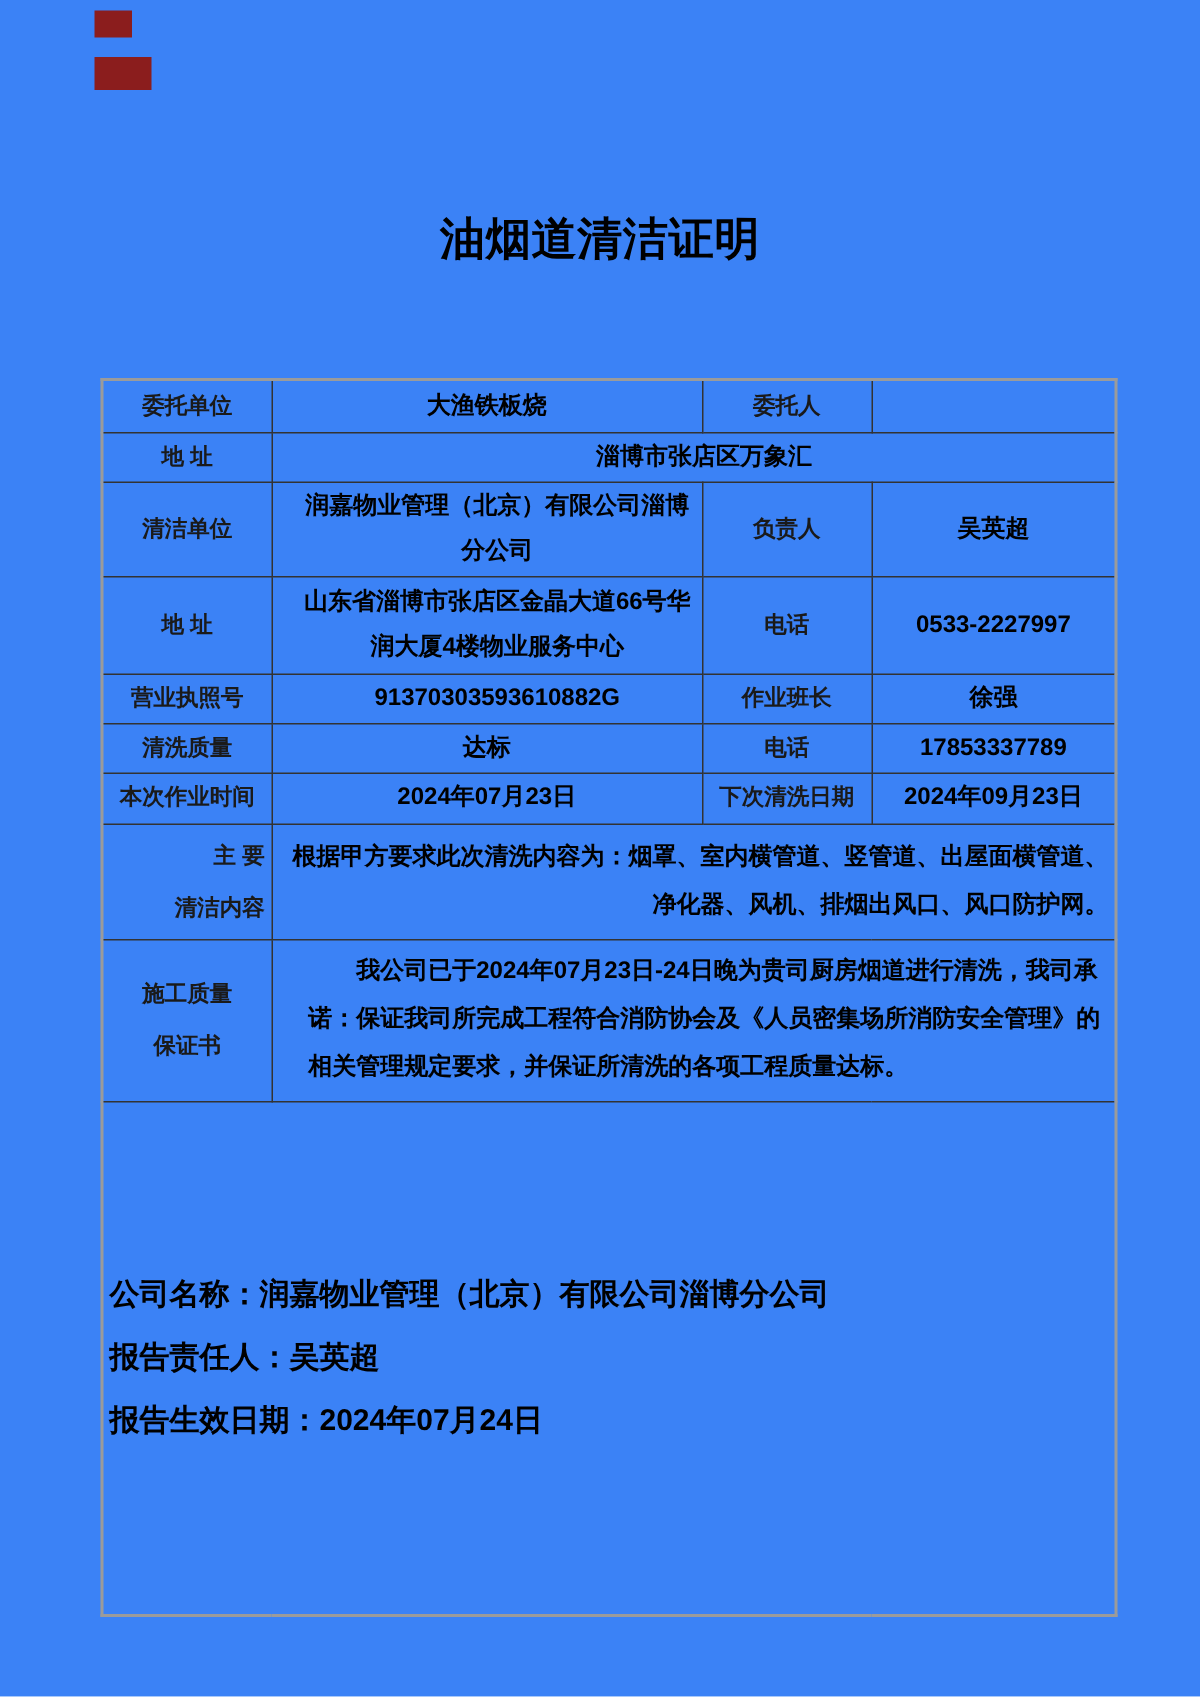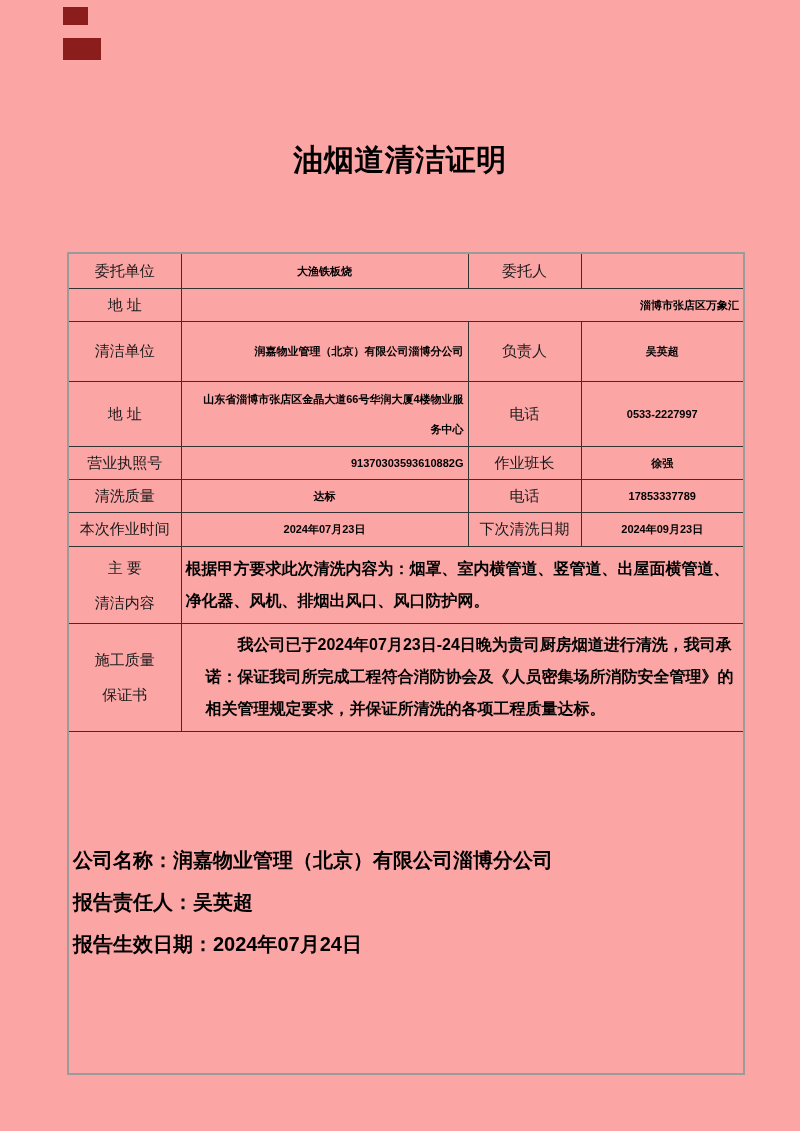--- a/index.html
+++ b/index.html
@@ -5,21 +5,21 @@
   * { margin: 0; padding: 0; box-sizing: border-box; }
   html, body { background: #ffffff; }
   body {
     font-family: "Liberation Sans", "DejaVu Sans", sans-serif;
     color: #000000;
   }
   .page {
     position: relative;
     width: 800px;
     height: 1131px;
-    background: #fca5a5;
+    background: #3b82f6;
     overflow: hidden;
   }
   .mark {
     position: absolute;
     background: var(--redaction-color, #8b1d1d);
   }
   .mark1 { left: 63px; top: 7px;  width: 25px; height: 18px; }
   .mark2 { left: 63px; top: 38px; width: 38px; height: 22px; }
   .doc-title {
     position: absolute;
@@ -43,33 +43,33 @@
     border: 2px solid var(--outer-border, #9b9b9b);
   }
   table.cert td {
     border: 1px solid var(--inner-border, #333333);
     vertical-align: middle;
     overflow: hidden;
     padding: 1px 4px;
   }
   td.lbl {
     text-align: center;
-    font-weight: 400;
+    font-weight: 700;
     font-size: 15px;
     color: #1a1a1a;
     line-height: 20px;
   }
   td.lbl.two-line { line-height: 35px; }
   td.val {
     font-weight: 700;
-    font-size: 11px;
+    font-size: 16px;
     line-height: 30px;
   }
   td.val.center { text-align: center; }
-  td.val.left   { text-align: right; padding-left: 18px; }
+  td.val.left   { text-align: center; padding-left: 18px; }
   td.para {
     font-weight: 700;
     font-size: 16px;
     line-height: 32px;
     text-align: left;
     padding: 4px 40px 4px 9px;
   }
   td.para .indent { text-indent: 2em; margin-left: 20px; }
   td.footer-cell {
     vertical-align: top;
@@ -82,21 +82,21 @@
   }
   .footer-line + .footer-line { margin-top: 23px; }
   
   tr.r1  td { height: 35px; }
   tr.r2  td { height: 33px; }
   tr.r3  td { height: 60px; }
   tr.r4  td { height: 65px; }
   tr.r5  td { height: 33px; }
   tr.r6  td { height: 33px; }
   tr.r7  td { height: 34px; }
-  tr.r8  td { height: 77px; }
+  tr.r8  td { height: 77px; text-align: right; }
   tr.r9  td { height: 108px; }
   tr.r10 td { height: 343px; }
 </style>
 </head>
 <body>
 
 <div class="page">
 
   <div class="mark mark1"></div>
   <div class="mark mark2"></div>

